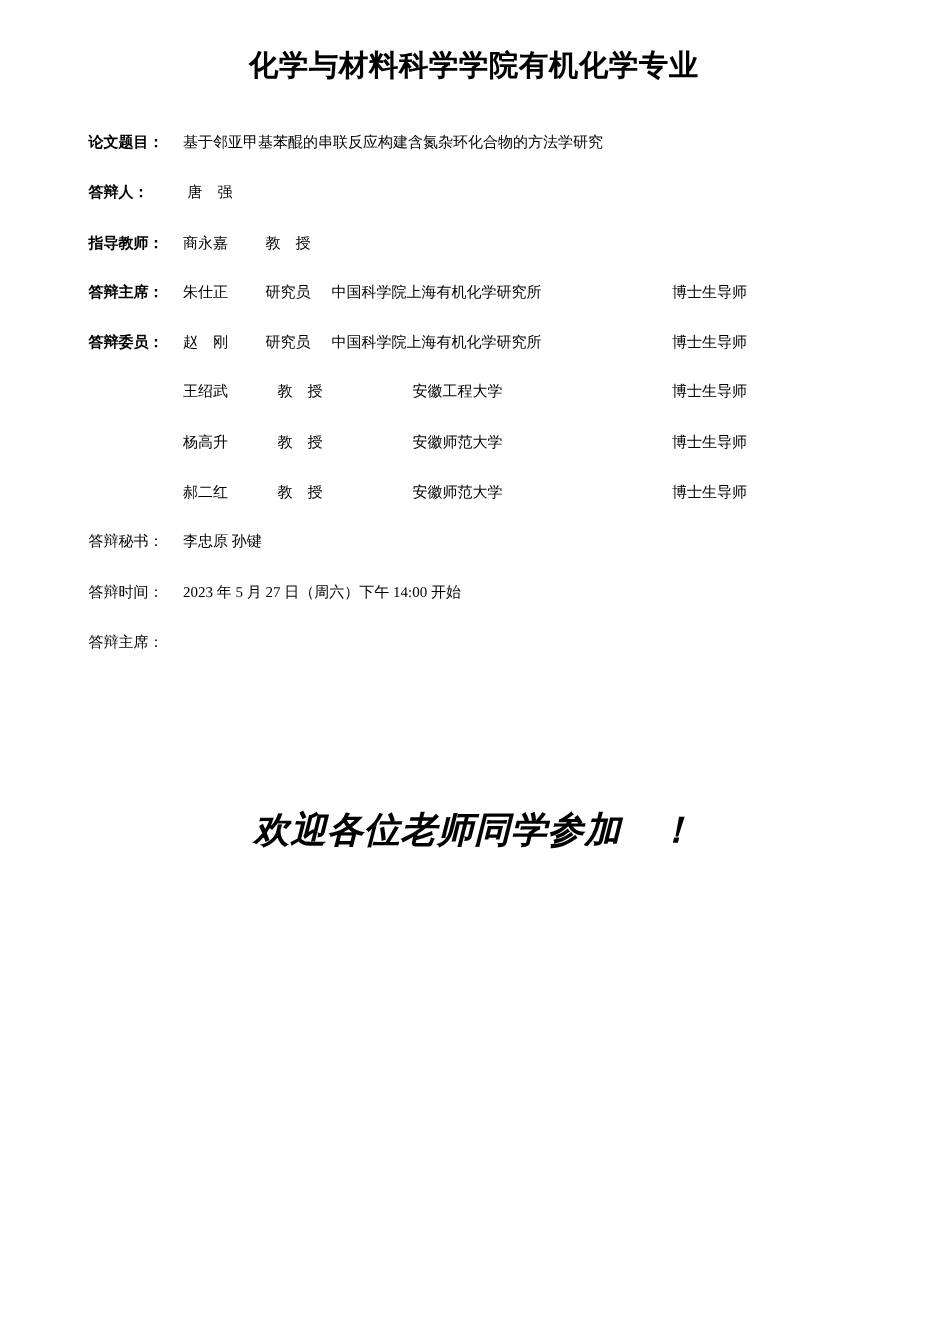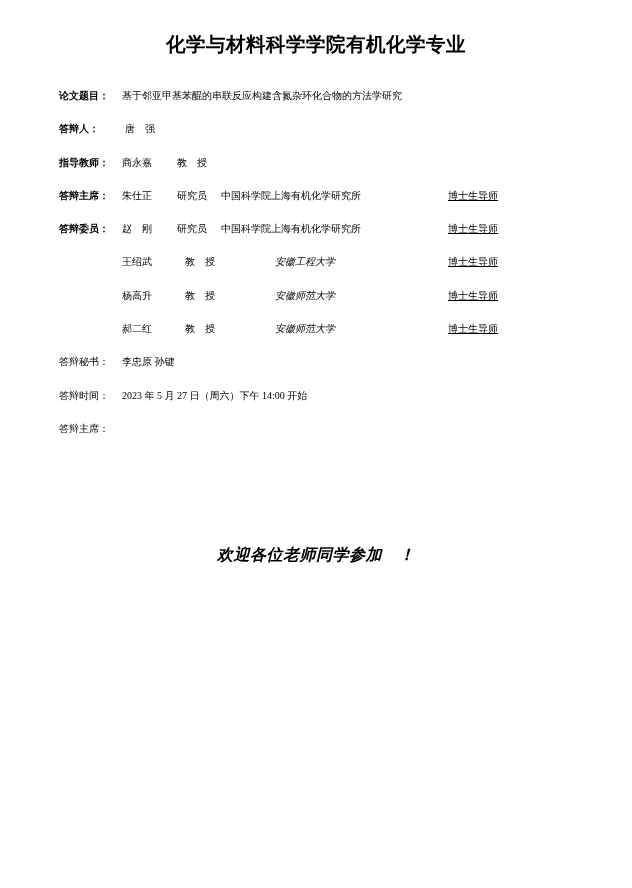--- a/index.html
+++ b/index.html
@@ -42,26 +42,26 @@
   }
   .cell { position: absolute; top: 0; }
   .b { font-weight: bold; }
   .c-label { left: 0; }
   .c-val   { left: 63px; text-align: center; }
   .c-name  { left: 63px; }
   .c-name-ind { left: 66px; }
   .c-title { left: 118px; }
   .c-title2{ left: 126px; }
   .c-affil { left: 162px; }
-  .c-affil2{ left: 216px; font-style: italic; }
-  .c-role  { left: 389px; text-decoration: underline; }
+  .c-affil2{ left: 216px; }
+  .c-role  { left: 389px; }
   .welcome {
     margin-top: 93px;
     text-align: center;
-    font-size: 16px;
+    font-size: 24px;
     font-weight: bold;
     font-style: italic;
     line-height: 33px;
     letter-spacing: 0.5px;
     white-space: nowrap;
   }
 </style>
 </head>
 <body>
 

